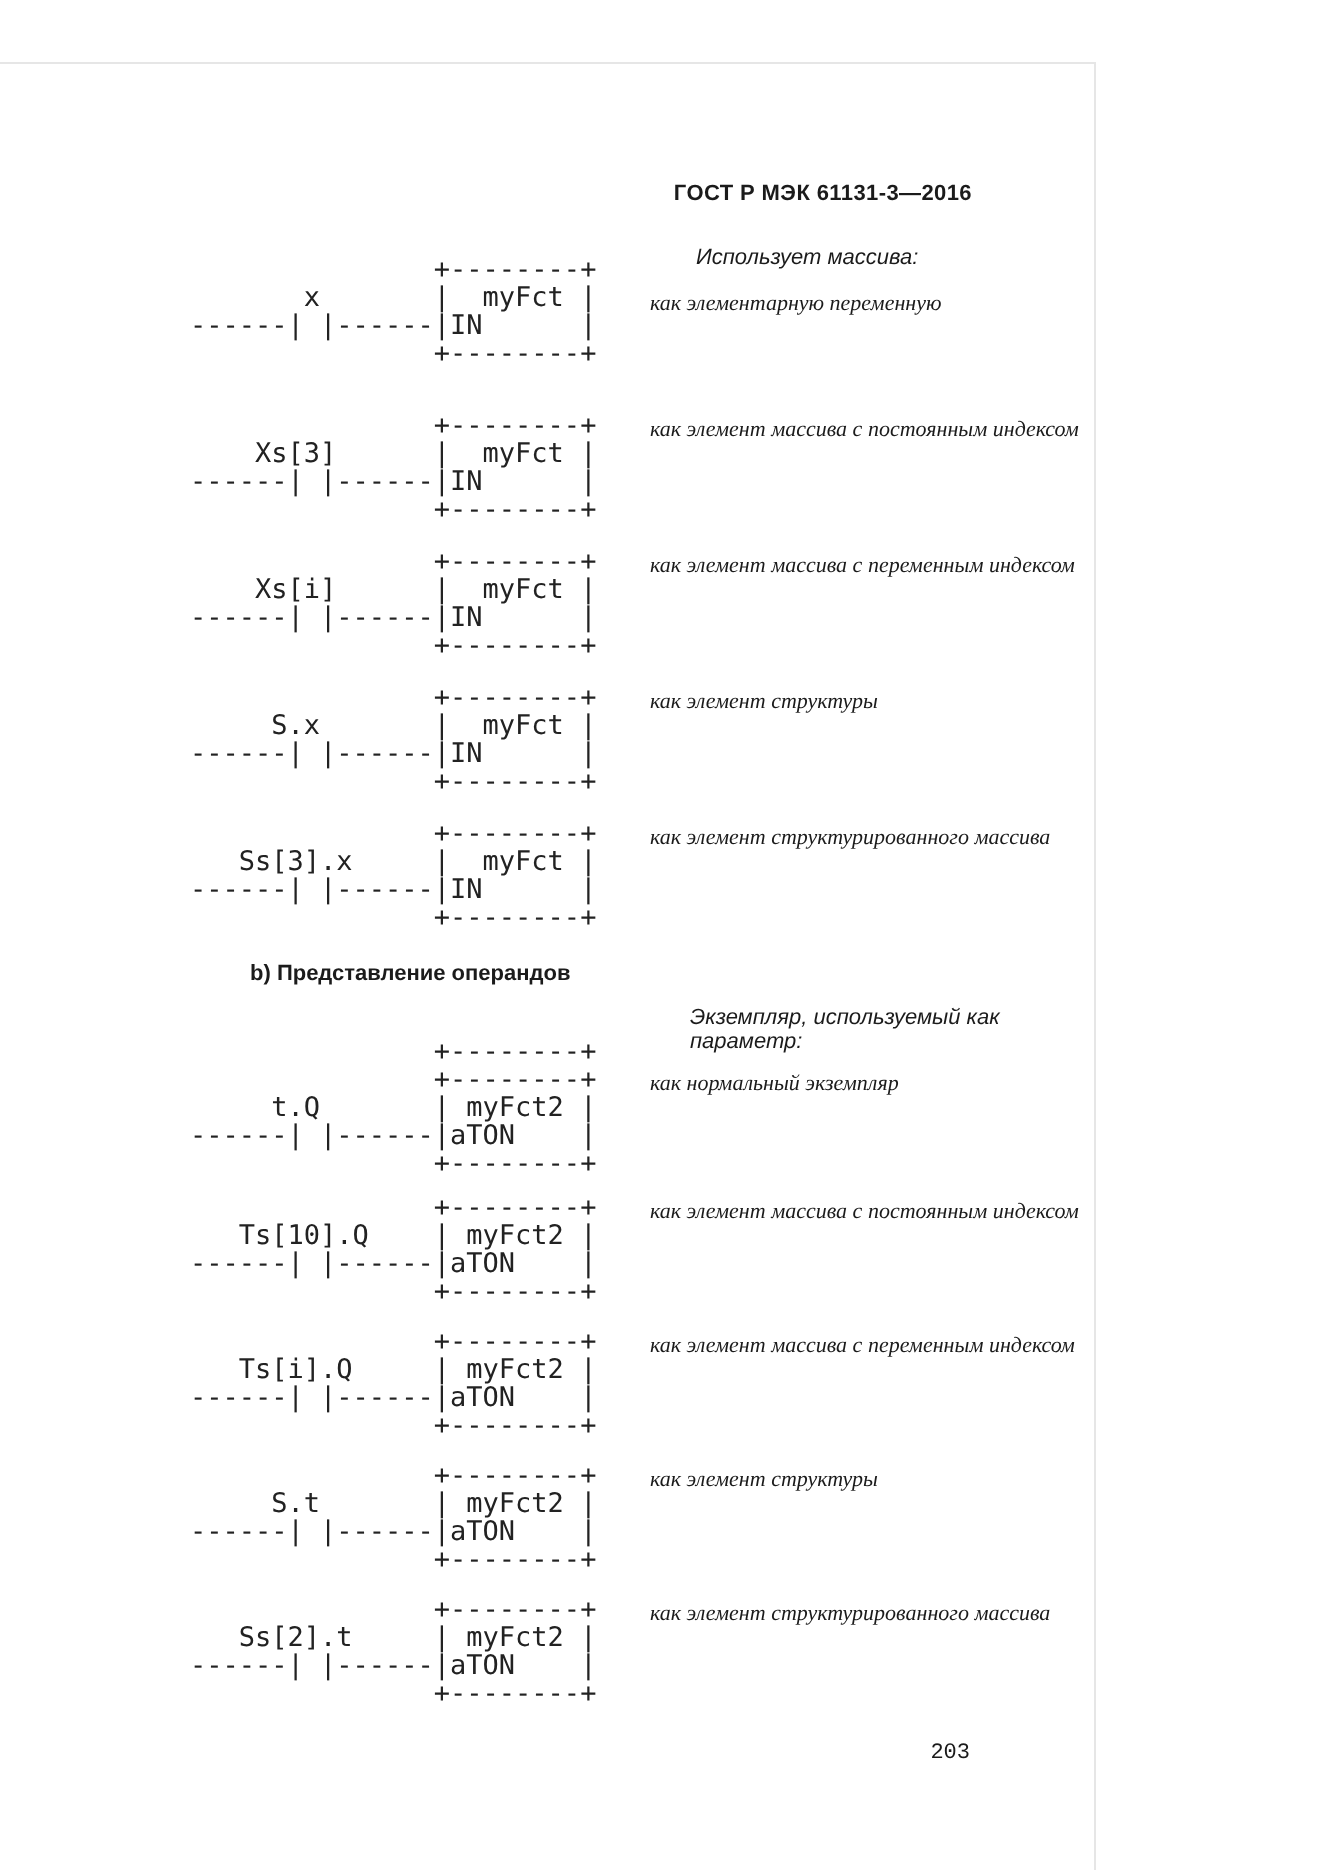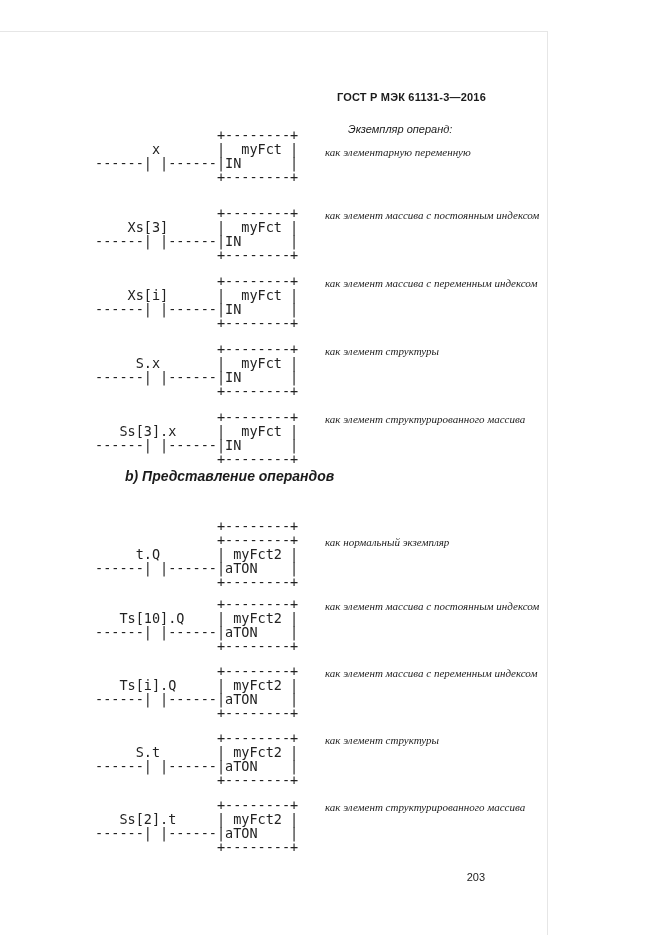--- a/index.html
+++ b/index.html
@@ -51,40 +51,40 @@
   .intro-b {
     position: absolute;
     left: 345px;
     top: 471px;
     font-size: 11px;
     font-style: italic;
   }
   .section-b-title {
     position: absolute;
     left: 125px;
-    top: 436px;
-    font-size: 14px;
-    font-style: italic;
+    top: 449px;
+    font-size: 11px;
     font-weight: bold;
   }
   .page-number {
     position: absolute;
     right: 62px;
     top: 839px;
     font-size: 11px;
+    font-family: Liberation Mono, monospace;
   }
 </style>
 </head>
 <body>
 
 <div class="page">
 
   <div class="header">ГОСТ Р МЭК 61131-3—2016</div>
 
-  <div class="intro-a">Экземпляр операнд:</div>
+  <div class="intro-a">Использует массива:</div>
 
   <pre class="ascii" style="top:96px">               +--------+
        x       |  myFct |
 ------| |------|IN      |
                +--------+</pre>
   <div class="caption" style="top:114px">как элементарную переменную</div>
 
   <pre class="ascii" style="top:174px">               +--------+
     Xs[3]      |  myFct |
 ------| |------|IN      |
@@ -104,20 +104,21 @@
   <div class="caption" style="top:313px">как элемент структуры</div>
 
   <pre class="ascii" style="top:378px">               +--------+
    Ss[3].x     |  myFct |
 ------| |------|IN      |
                +--------+</pre>
   <div class="caption" style="top:381px">как элемент структурированного массива</div>
 
   <div class="section-b-title">b) Представление операндов</div>
 
+  <div class="intro-b">Экземпляр, используемый как параметр:</div>
 
   <pre class="ascii" style="top:487px">               +--------+
                +--------+
      t.Q       | myFct2 |
 ------| |------|aTON    |
                +--------+</pre>
   <div class="caption" style="top:504px">как нормальный экземпляр</div>
 
   <pre class="ascii" style="top:565px">               +--------+
    Ts[10].Q    | myFct2 |

